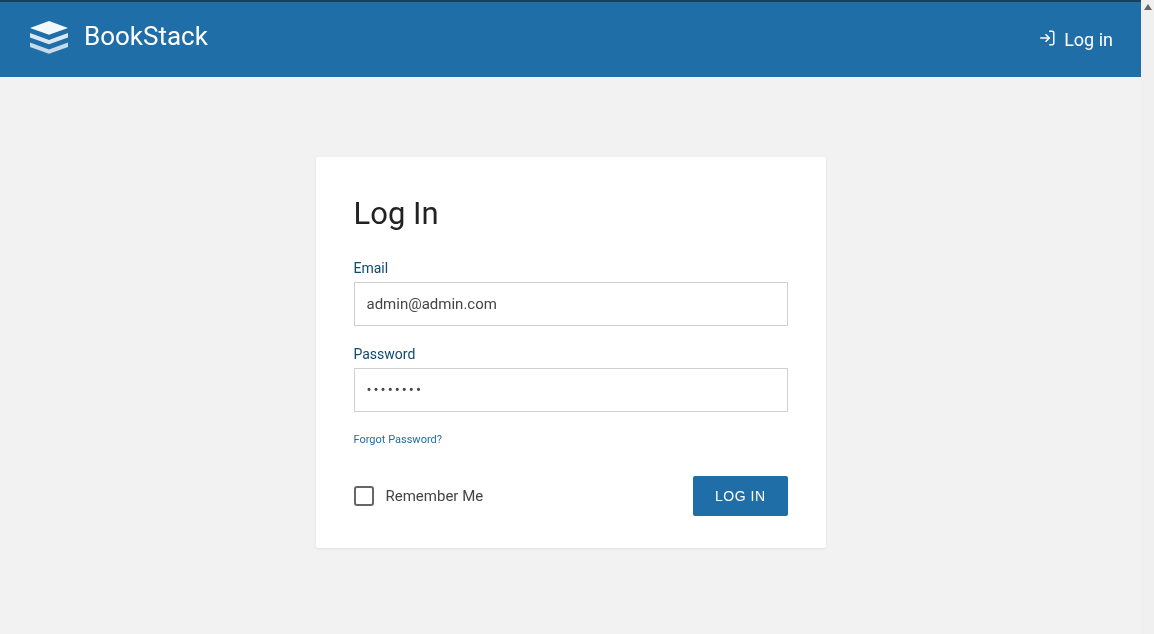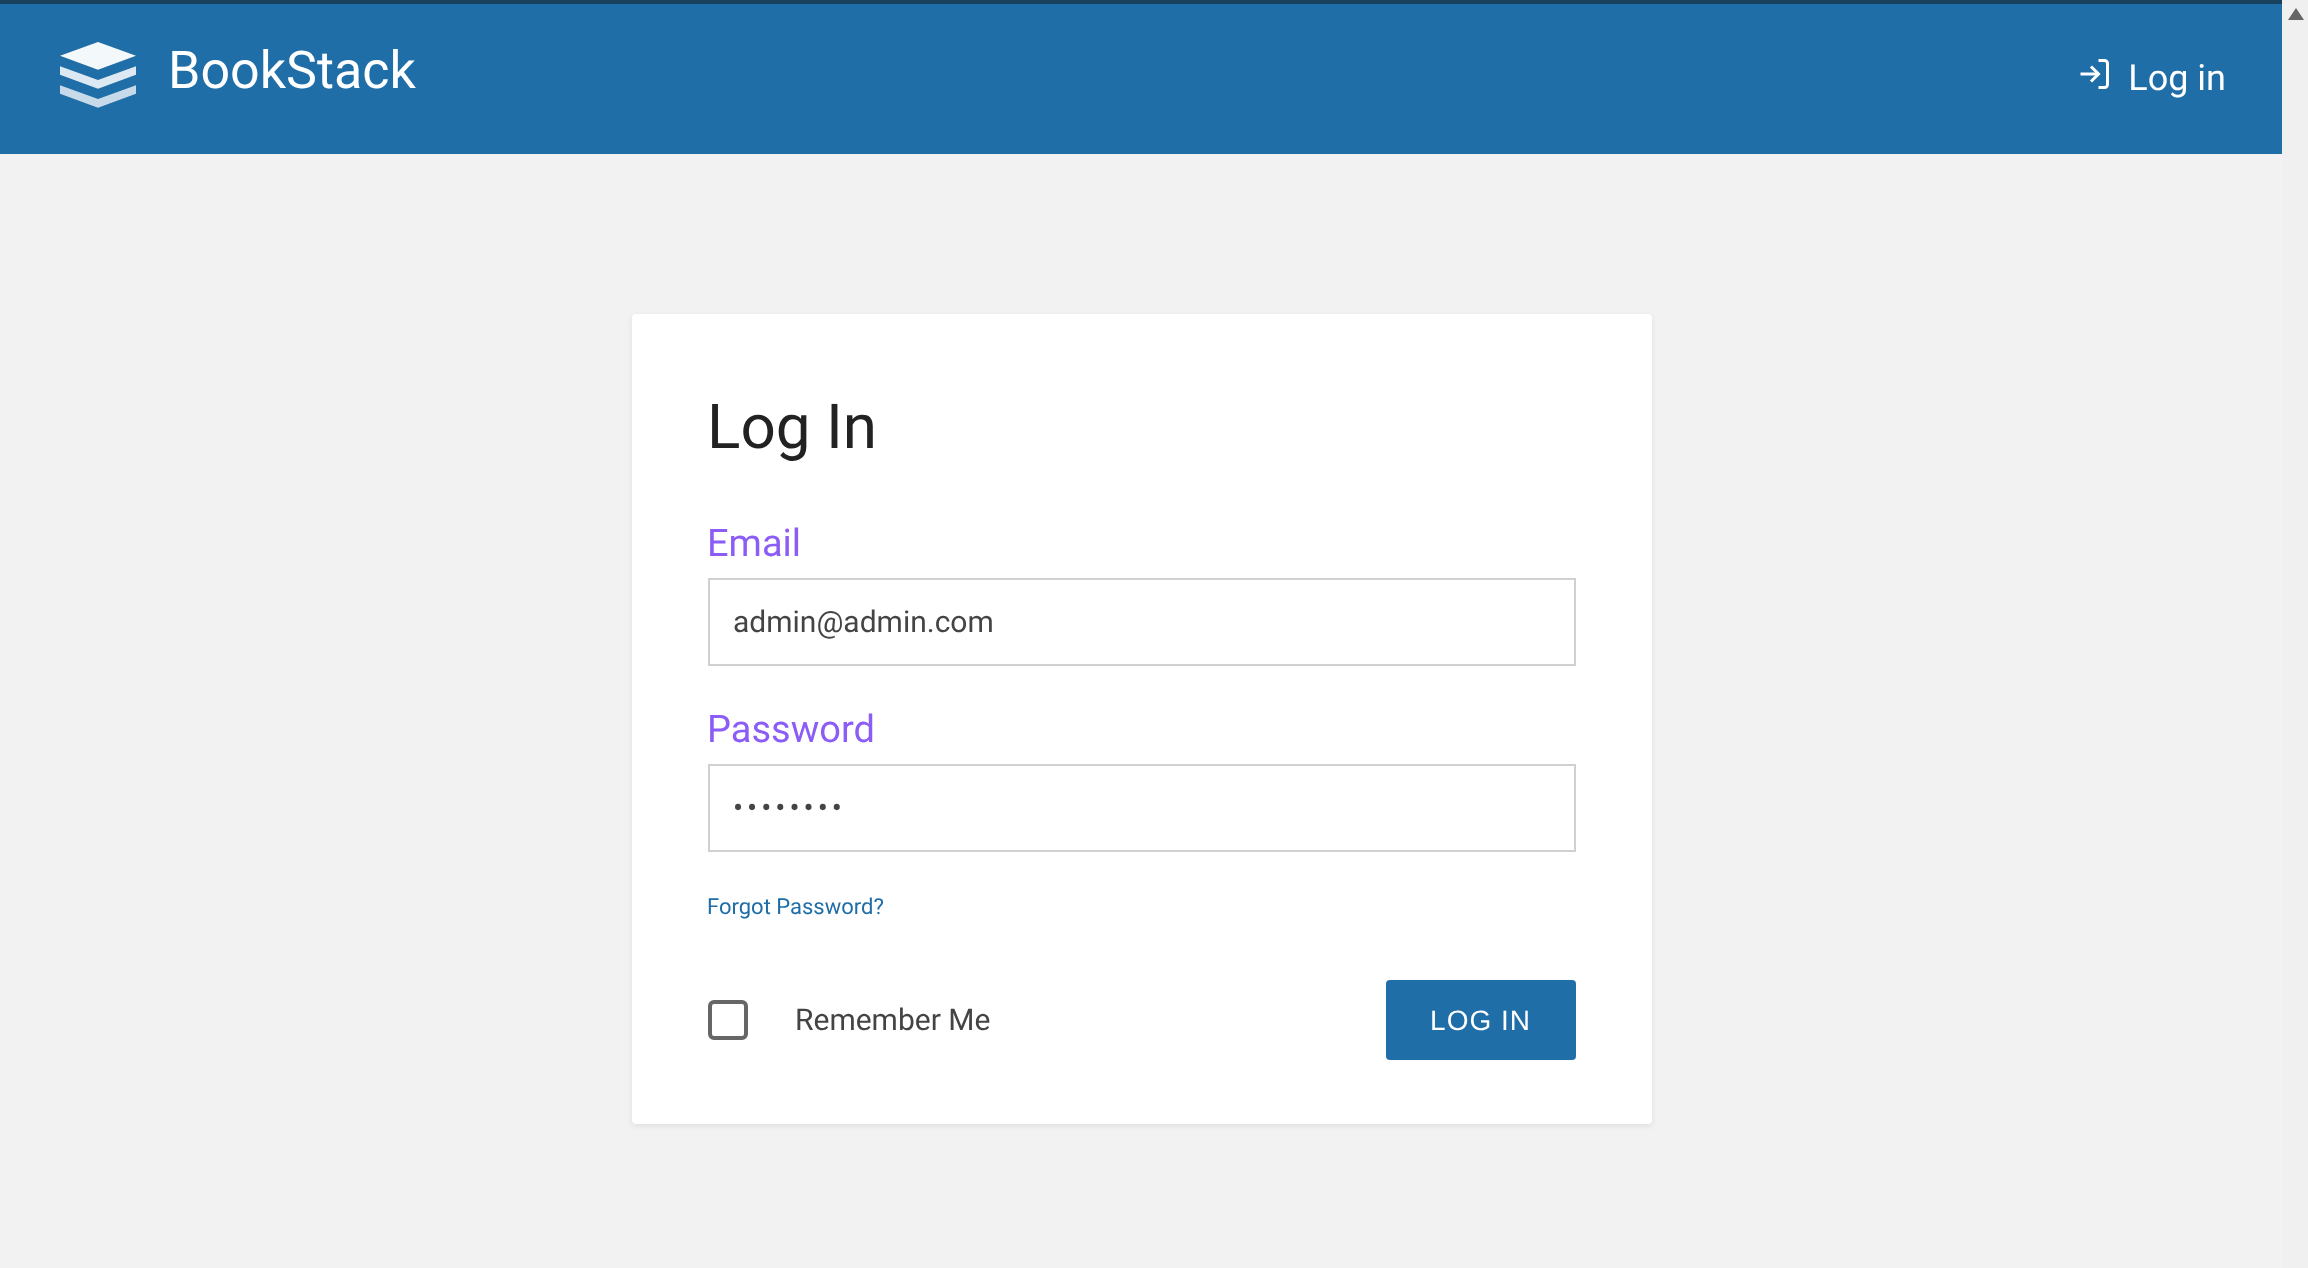--- a/index.html
+++ b/index.html
@@ -86,22 +86,22 @@
       box-shadow: 0 1px 3px rgba(0,0,0,0.08);
       padding: 38px 38px 32px 38px;
     }
     .card-title {
       font-size: 31px;
       font-weight: 400;
       color: #222;
       margin-bottom: 28px;
     }
     .field-label {
-      font-size: 19px;
-      color: #8b5cf6;
+      font-size: 14px;
+      color: #0c4a6e;
       margin-bottom: 6px;
       display:block;
     }
     .field-input {
       width: 100%;
       height: 44px;
       border: 1px solid #d0d0d0;
       border-radius: 0;
       padding: 0 12px;
       font-size: 15px;
@@ -122,21 +122,21 @@
       margin-bottom: 30px;
     }
     .form-footer {
       display: flex;
       align-items: center;
       justify-content: space-between;
     }
     .remember-wrap {
       display: flex;
       align-items: center;
-      gap: 24px;
+      gap: 12px;
       cursor: pointer;
     }
     .checkbox {
       width: 20px;
       height: 20px;
       border: 2px solid #666;
       border-radius: 3px;
       display:inline-block;
     }
     .remember-label {

